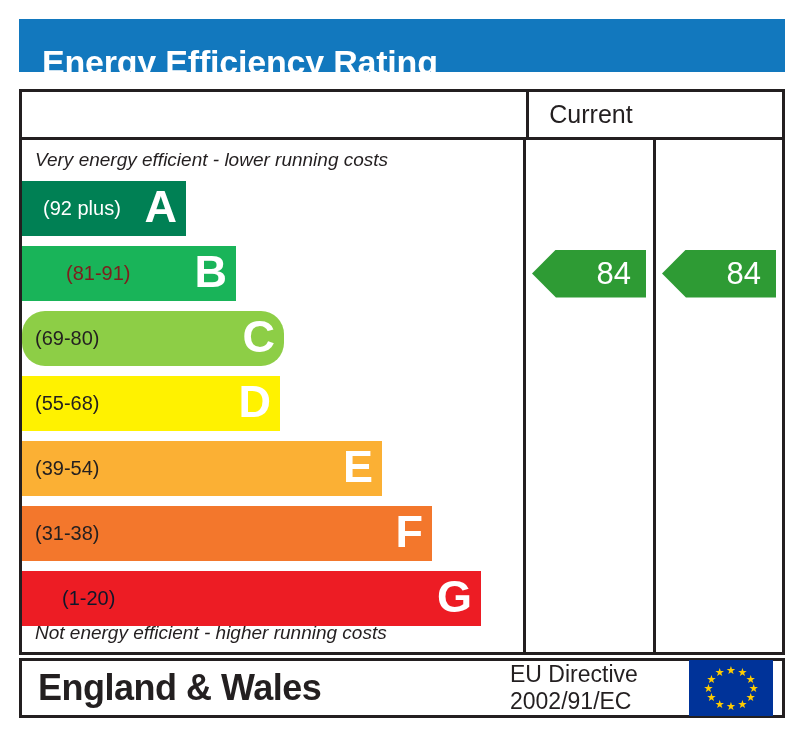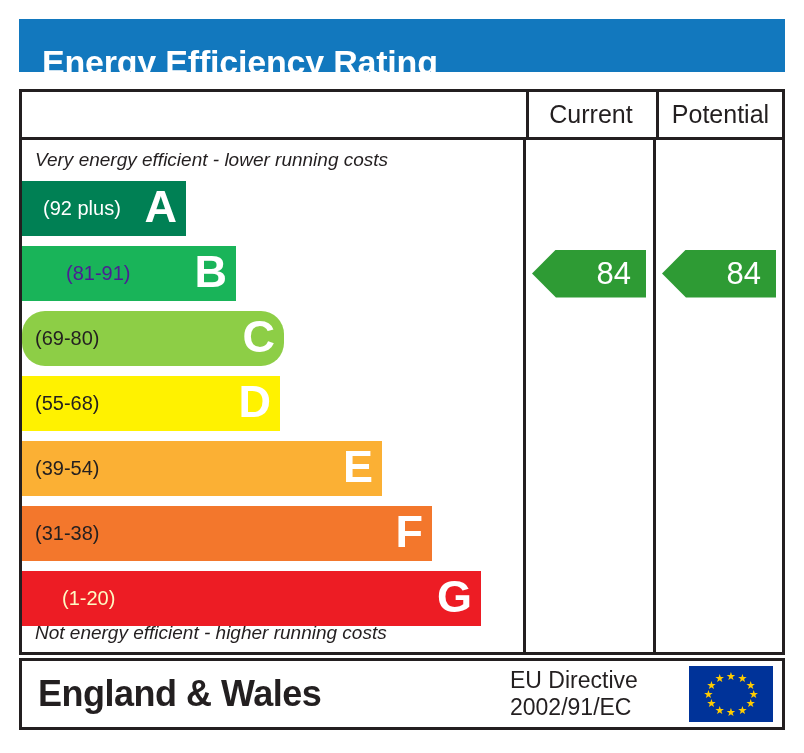--- a/index.html
+++ b/index.html
@@ -154,21 +154,21 @@
   }
   .arrow.current   { left: 510px; width: 114px; }
   .arrow.potential { left: 640px; width: 114px; }
 
   
   .footer {
     position: absolute;
     left: 19px;
     top: 658px;
     width: 766px;
-    height: 72px;
+    height: 60px;
     border: 3px solid #231f20;
     box-sizing: border-box;
     background: #ffffff;
   }
   .footer .region {
     position: absolute;
     left: 16px;
     top: 50%;
     transform: translateY(-50%);
     font-size: 36px;
@@ -211,55 +211,54 @@
 
   <div class="title-bar">
     <span class="title-text">Energy Efficiency Rating</span>
   </div>
 
   <div class="table-outer">
 
     <div class="table-head">
       <div class="head-cell blank"></div>
       <div class="head-cell current">Current</div>
-      <div class="head-cell potential">Potential</div>
     </div>
 
     <div class="v-divider d1"></div>
     <div class="v-divider d2"></div>
 
     <div class="chart-body">
       <div class="caption top">Very energy efficient - lower running costs</div>
       <div class="bands" id="bands-container">
           <div class="band" style="top: 0px; width: 164px; background: rgb(0, 128, 84); padding-left: 8px;">
             <span class="range" style="color: rgb(255, 255, 255);">(92 plus)</span>
             <span class="letter">A</span>
           </div>
           <div class="band" style="top: 65px; width: 214px; background: rgb(25, 180, 89);">
-            <span class="range" style="color: #4c1d95; padding-left: 44px;">(81-91)</span>
+            <span class="range" style="color: #7f1d1d; padding-left: 44px;">(81-91)</span>
             <span class="letter">B</span>
           </div>
           <div class="band" style="top: 130px; width: 262px; background: rgb(141, 206, 70); border-radius: 23px;">
             <span class="range" style="color: rgb(35, 31, 32);">(69-80)</span>
             <span class="letter">C</span>
           </div>
           <div class="band" style="top: 195px; width: 258px; background: rgb(255, 242, 0);">
             <span class="range" style="color: rgb(35, 31, 32);">(55-68)</span>
             <span class="letter">D</span>
           </div>
           <div class="band" style="top: 260px; width: 360px; background: rgb(251, 176, 52);">
             <span class="range" style="color: rgb(35, 31, 32);">(39-54)</span>
             <span class="letter">E</span>
           </div>
           <div class="band" style="top: 325px; width: 410px; background: rgb(243, 119, 44);">
             <span class="range" style="color: rgb(35, 31, 32);">(31-38)</span>
             <span class="letter">F</span>
           </div>
           <div class="band" style="top: 390px; width: 459px; background: rgb(237, 28, 36);">
-            <span class="range" style="color: #fef9c3; padding-left: 40px;">(1-20)</span>
+            <span class="range" style="color: #0f172a; padding-left: 40px;">(1-20)</span>
             <span class="letter">G</span>
           </div>
         </div>
       <div class="caption bottom">Not energy efficient - higher running costs</div>
     </div>
 
     <div class="arrow current" id="arrow-current" style="background: rgb(46, 155, 52); top: 157.5px;">
       <span>84</span>
     </div>
     <div class="arrow potential" id="arrow-potential" style="background: rgb(46, 155, 52); top: 157.5px;">

